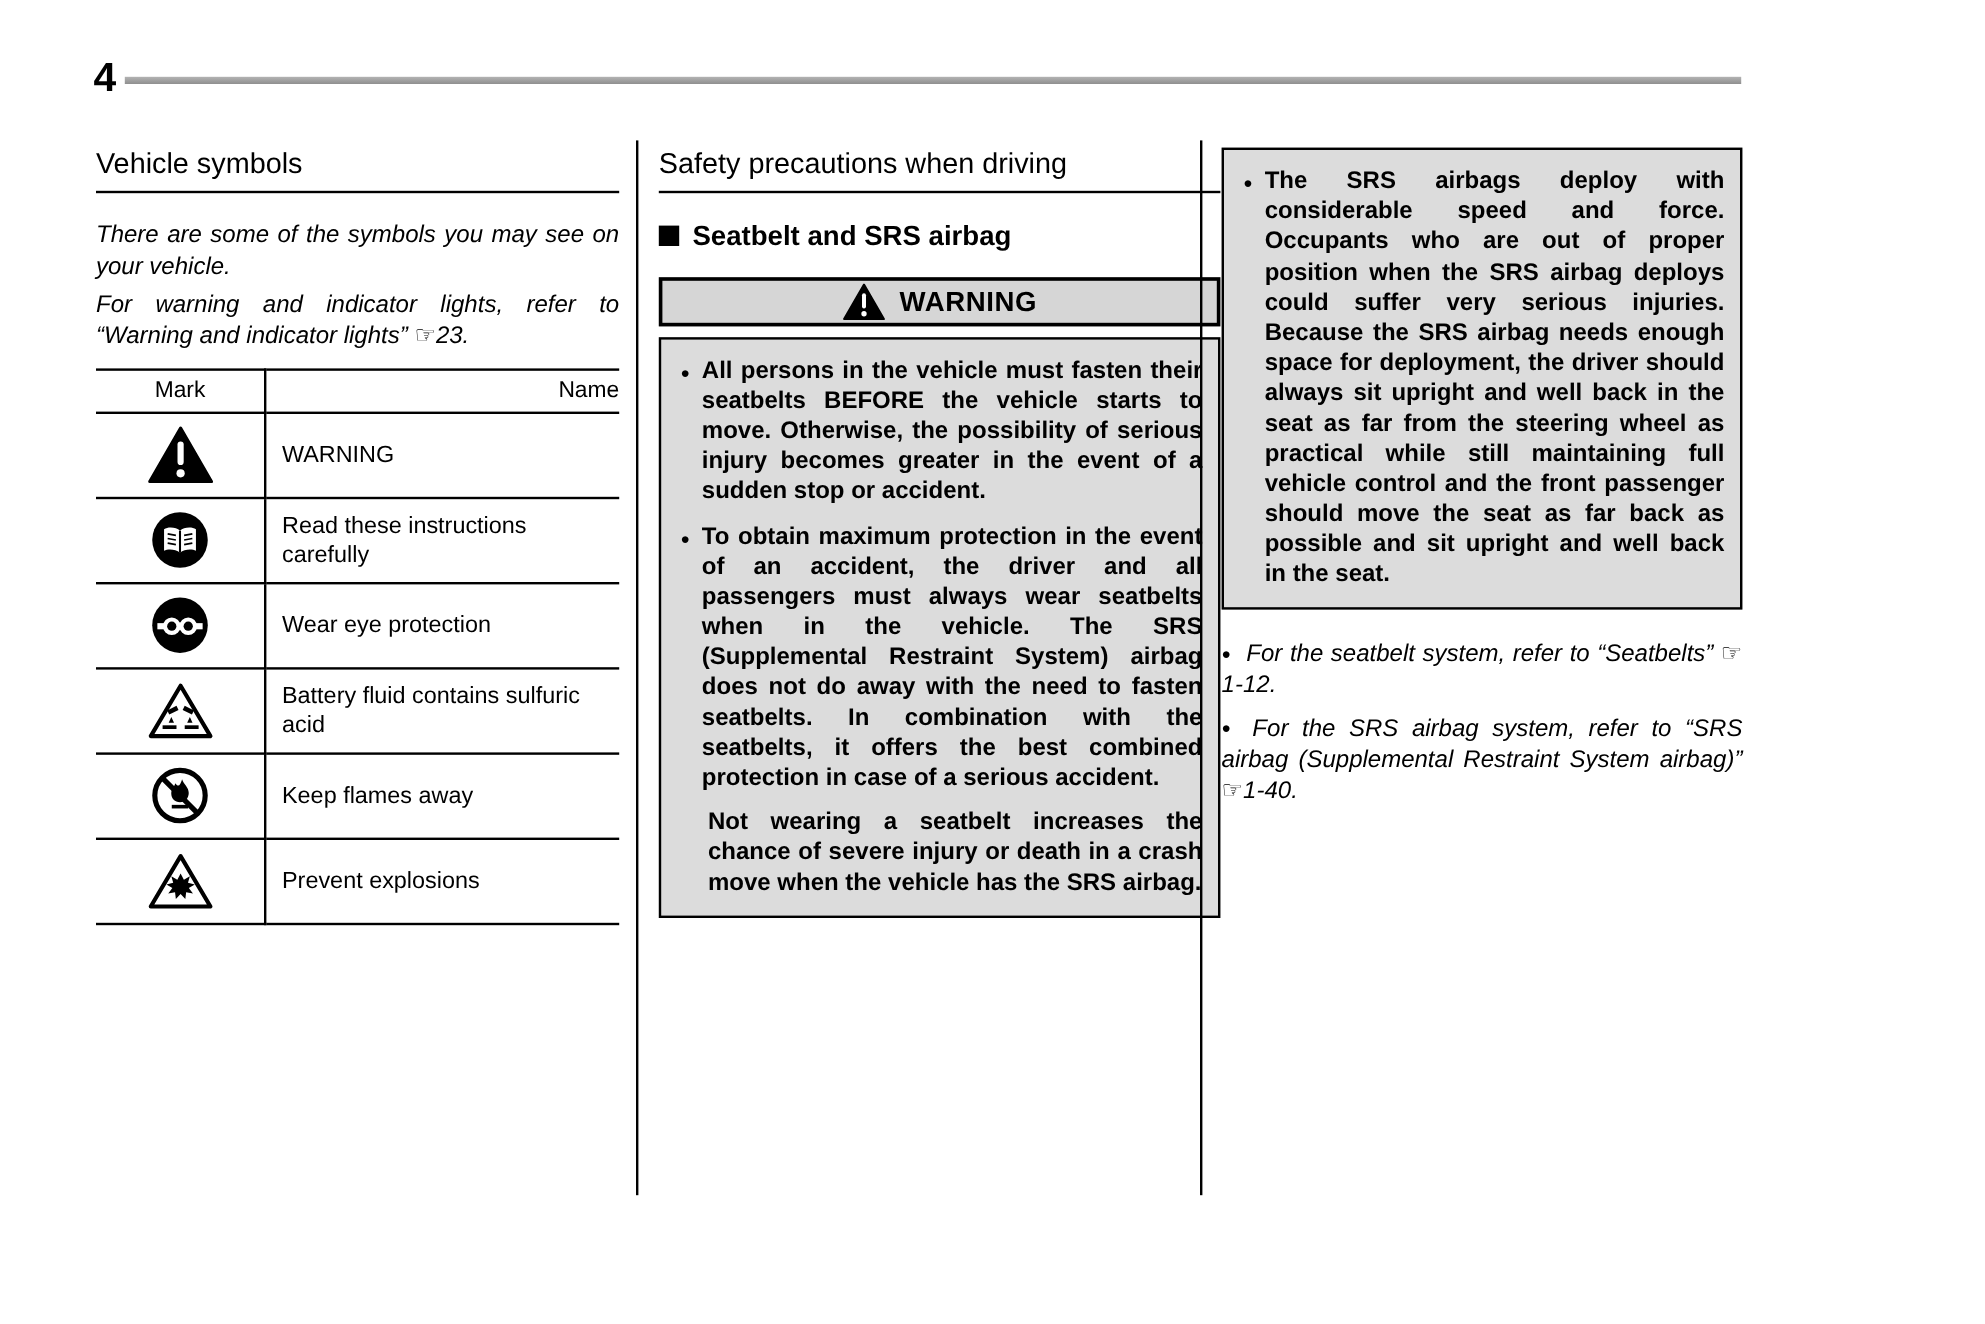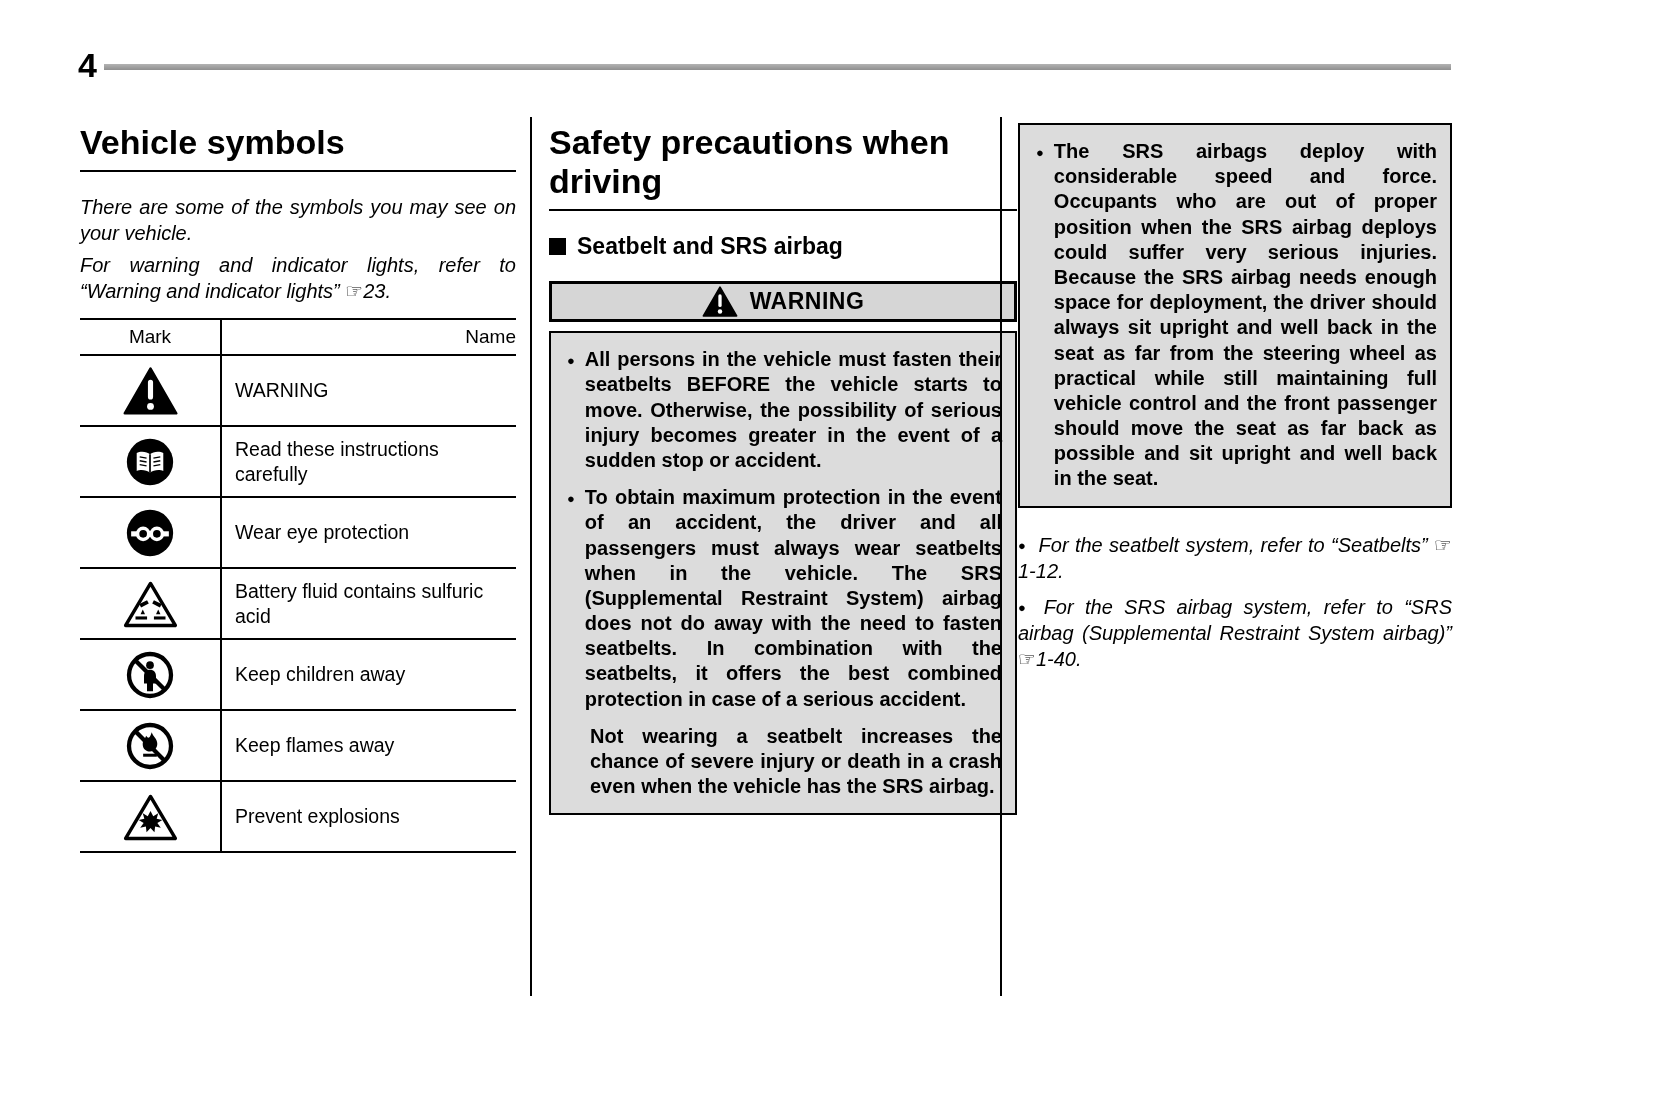--- a/index.html
+++ b/index.html
@@ -31,21 +31,21 @@
 
   .vline {
     position: absolute; top: 117px; height: 879px; width: 2px;
     background: #000;
   }
   .vline1 { left: 530px; }
   .vline2 { left: 1000px; }
 
   .colhead {
     margin: 0 0 22px 0;
-    font-size: 34px; font-weight: bold; line-height: 1.15;
+    font-size: 24px; font-weight: normal; line-height: 1.15;
     border-bottom: 2.5px solid #000;
     padding-bottom: 8px;
   }
 
   .body { font-size: 20px; line-height: 1.3; margin: 0 0 6px 0; font-style: italic; }
   .jt { text-align: justify; }
 
   
   .symtable {
     border-collapse: collapse; width: 100%;
@@ -195,35 +195,20 @@
             </svg>
           </span>
         </td>
         <td class="namecell">Battery fluid contains sulfuric acid</td>
       </tr>
       <tr>
         <td class="markcell">
           <span class="symicon">
             <svg viewBox="0 0 56 56" width="48" height="48">
               <circle cx="28" cy="28" r="24.5" fill="none" stroke="#000" stroke-width="5"></circle>
-              <g fill="#000">
-                <circle cx="28" cy="16.5" r="4.5"></circle>
-                <path d="M28 22 c-4.5 0 -7 3 -7 7.5 V38 h3.5 v9 h7 v-9 H35 v-8.5 c0 -4.5 -2.5 -7.5 -7 -7.5 z"></path>
-              </g>
-              <line x1="11" y1="11" x2="45" y2="45" stroke="#000" stroke-width="5"></line>
-            </svg>
-          </span>
-        </td>
-        <td class="namecell">Keep children away</td>
-      </tr>
-      <tr>
-        <td class="markcell">
-          <span class="symicon">
-            <svg viewBox="0 0 56 56" width="48" height="48">
-              <circle cx="28" cy="28" r="24.5" fill="none" stroke="#000" stroke-width="5"></circle>
               <path d="M30 12 c1.5 5 6.5 7.5 6.5 13.5 0 5 -3.5 9 -8.5 9 -5 0 -8.5 -3.5 -8.5 -8.5 0 -4.5 3 -6.5 4 -10 1.5 2.5 3.5 3 4.5 1 0.7 -1.5 1.5 -3 2 -5 z" fill="#000"></path>
               <rect x="20" y="37" width="16" height="3.5" fill="#000"></rect>
               <line x1="11.5" y1="11.5" x2="44.5" y2="44.5" stroke="#000" stroke-width="5"></line>
             </svg>
           </span>
         </td>
         <td class="namecell">Keep flames away</td>
       </tr>
       <tr>
         <td class="markcell">
@@ -263,21 +248,21 @@
 
   <div class="graybox">
     <div class="bullet">
       <span class="bmark">●</span>
       <div class="btext">All persons in the vehicle must fasten their seatbelts BEFORE the vehicle starts to move. Otherwise, the possibility of serious injury becomes greater in the event of a sudden stop or accident.</div>
     </div>
     <div class="bullet">
       <span class="bmark">●</span>
       <div class="btext">To obtain maximum protection in the event of an accident, the driver and all passengers must always wear seatbelts when in the vehicle. The SRS (Supplemental Restraint System) airbag does not do away with the need to fasten seatbelts. In combination with the seatbelts, it offers the best combined protection in case of a serious accident.</div>
     </div>
-    <div class="contpara">Not wearing a seatbelt increases the chance of severe injury or death in a crash even when the vehicle has the SRS airbag.</div>
+    <div class="contpara">Not wearing a seatbelt increases the chance of severe injury or death in a crash move when the vehicle has the SRS airbag.</div>
   </div>
 </div>
 
 <div class="vline vline2"></div>
 
 <div class="col col3">
   <div class="graybox">
     <div class="bullet">
       <span class="bmark">●</span>
       <div class="btext">The SRS airbags deploy with considerable speed and force. Occupants who are out of proper position when the SRS airbag deploys could suffer very serious injuries. Because the SRS airbag needs enough space for deployment, the driver should always sit upright and well back in the seat as far from the steering wheel as practical while still maintaining full vehicle control and the front passenger should move the seat as far back as possible and sit upright and well back in the seat.</div>

